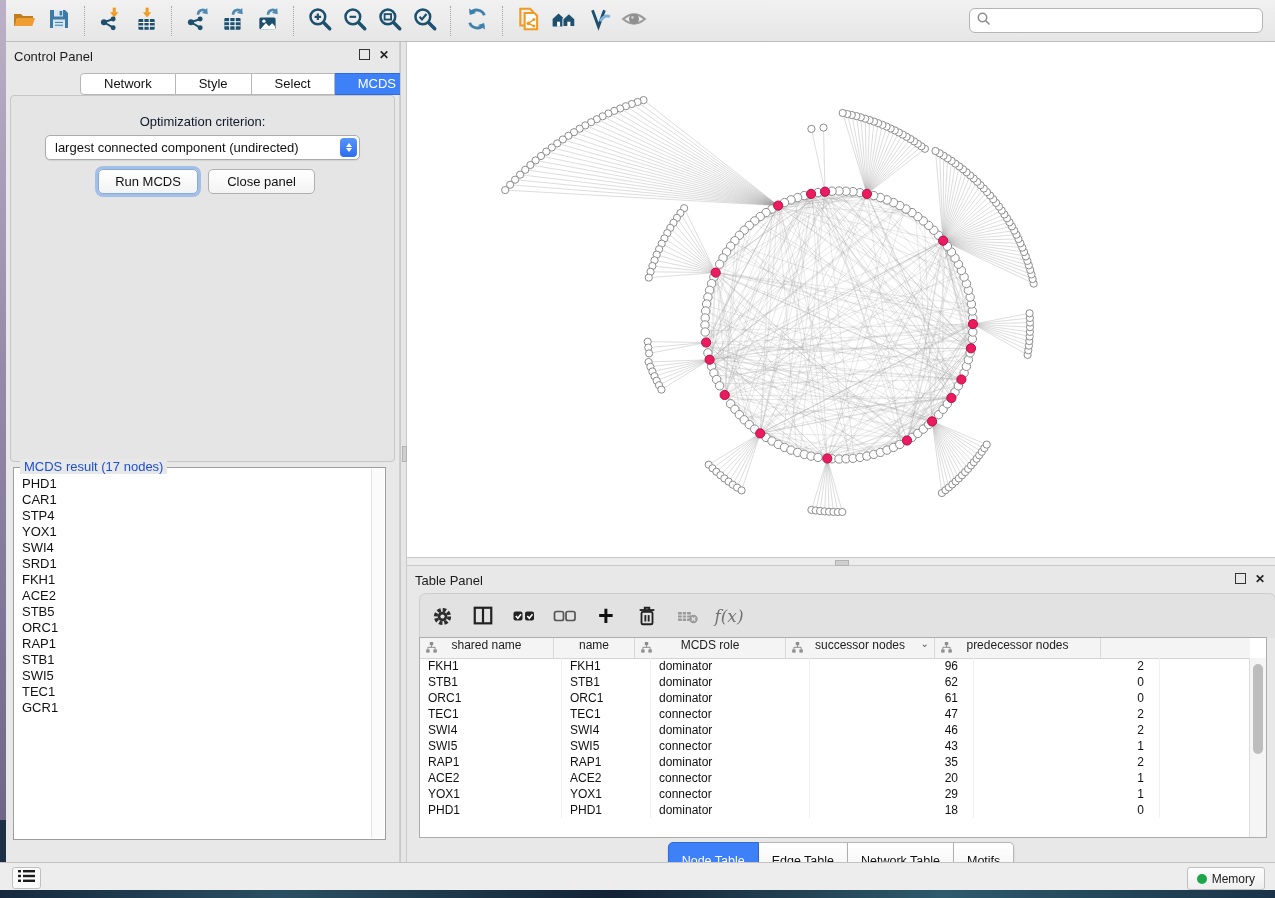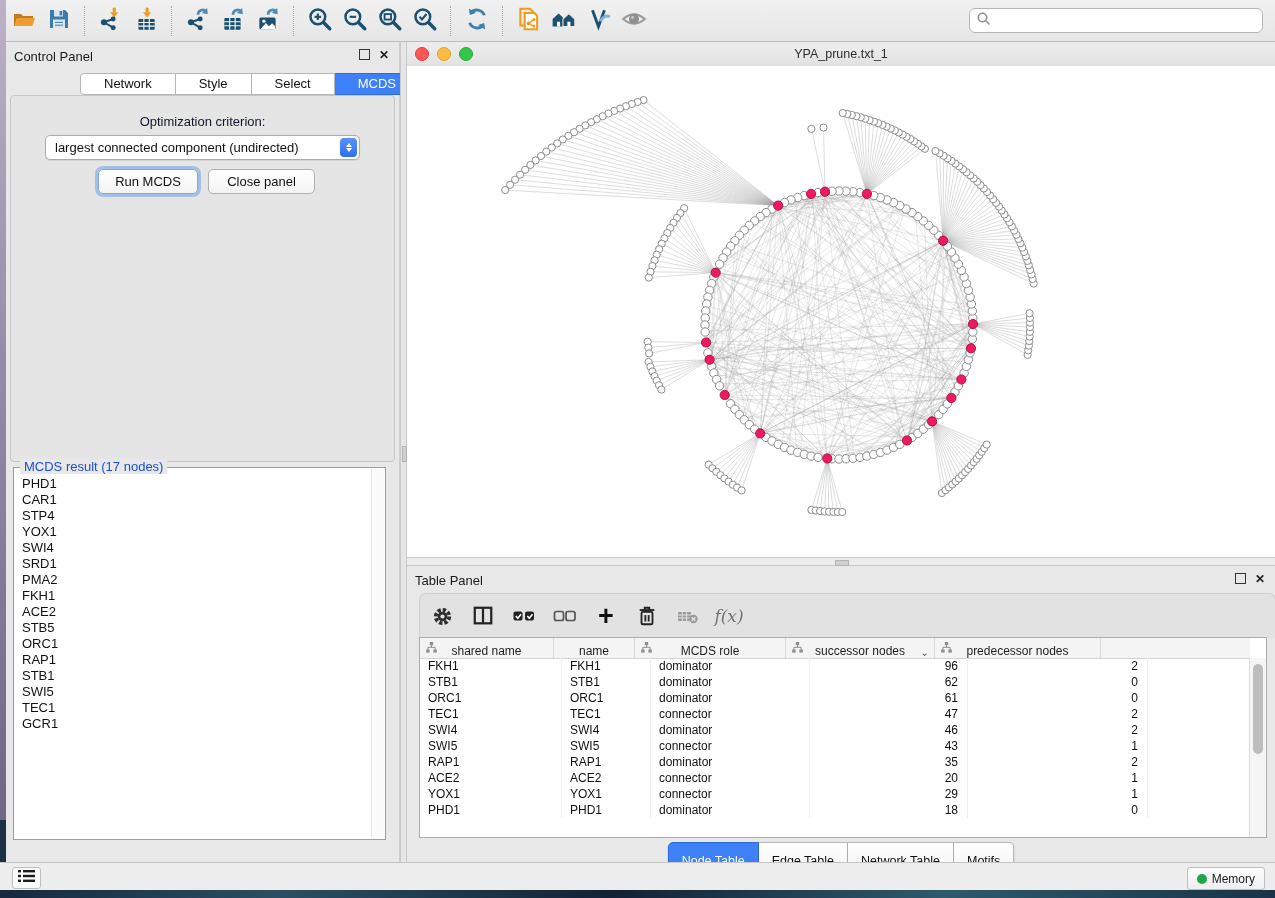--- a/index.html
+++ b/index.html
@@ -72,29 +72,29 @@
   #net-canvas{position:absolute;left:0;top:24px;width:868px;height:491px;background:#fff;overflow:hidden;}
 
   
   #table-panel{left:407px;top:566px;width:868px;height:296px;background:#e8e8e8;}
   #tp-toolbar{position:absolute;left:12px;top:27px;width:845px;height:44px;background:#e2e2e2;
               border:1px solid #cecece;border-bottom:none;border-radius:7px 7px 0 0;display:flex;align-items:center;padding-left:10px;gap:17px;}
   .tpi{width:24px;height:24px;display:flex;align-items:center;justify-content:center;}
   .fx{font-family:"DejaVu Serif",serif;font-style:italic;font-size:17px;color:#737373;}
   #node-table{position:absolute;left:12px;top:71px;width:846px;height:199px;background:#fff;border:1px solid #adadad;}
   #node-table-header{position:absolute;left:0;top:0;right:16px;height:20px;background:#f4f4f4;border-bottom:1px solid #d4d4d4;display:flex;}
-  .hcell{position:relative;height:20px;border-right:1px solid #d9d9d9;display:flex;align-items:flex-end;justify-content:center;
+  .hcell{position:relative;height:20px;border-right:1px solid #d9d9d9;display:flex;align-items:flex-start;justify-content:center;
          font-size:12px;color:#1d1d1d;}
   .hcell .tree{position:absolute;left:6px;top:4px;}
   .hcell .chev{position:absolute;right:5px;font-size:10px;color:#555;}
   #node-table-body{position:absolute;left:0;top:20px;right:16px;bottom:0;overflow:hidden;}
   .trow{display:flex;height:16px;line-height:16px;font-size:12px;color:#111;}
   .tcell{border-right:1px solid #f0f0f0;white-space:nowrap;overflow:hidden;}
   .tcell.l{padding-left:8px;}
-  .tcell.r{text-align:right;padding-right:9px;}
+  .tcell.r{text-align:right;padding-right:15px;}
   #table-vscroll{position:absolute;right:0;top:20px;width:16px;bottom:0;background:#f5f5f5;border-left:1px solid #dcdcdc;}
   #table-vscroll .thumb{position:absolute;left:3px;top:6px;width:10px;height:90px;background:#bdbdbd;border-radius:5px;}
   #table-tabs{position:absolute;left:0;top:276px;width:100%;display:flex;justify-content:center;}
   .ttab{height:20px;line-height:20px;padding:8px 13px;font-size:12.5px;background:linear-gradient(#fff,#f2f2f2);
         border:1px solid #b7b7b7;border-left-width:0;color:#111;box-shadow:0 1px 2px rgba(0,0,0,.15);}
   .ttab:first-child{border-left-width:1px;border-radius:5px 0 0 5px;}
   .ttab:last-child{border-radius:0 5px 5px 0;}
   .ttab.sel{background:#3e80f7;border-color:#2f6bdc;color:#fff;}
 
   
@@ -282,49 +282,40 @@
     <div id="closepanel-btn" class="btn">Close panel</div>
   </div>
   <div id="mcds-group">
     <div id="mcds-list">
         <div class="mcds-item">PHD1</div>
         <div class="mcds-item">CAR1</div>
         <div class="mcds-item">STP4</div>
         <div class="mcds-item">YOX1</div>
         <div class="mcds-item">SWI4</div>
         <div class="mcds-item">SRD1</div>
-        <div class="mcds-item">PMA2</div>
         <div class="mcds-item">FKH1</div>
         <div class="mcds-item">ACE2</div>
         <div class="mcds-item">STB5</div>
         <div class="mcds-item">ORC1</div>
         <div class="mcds-item">RAP1</div>
         <div class="mcds-item">STB1</div>
         <div class="mcds-item">SWI5</div>
         <div class="mcds-item">TEC1</div>
         <div class="mcds-item">GCR1</div>
       </div>
     <div id="mcds-scroll"></div>
   </div>
   <div id="mcds-legend">MCDS result (17 nodes)</div>
 </div>
 
 <div id="v-split" class="abs">
     <div class="handle"></div>
   </div>
 
 <div id="network-window" class="abs">
-  <div id="net-titlebar">
-    <div id="net-title">YPA_prune.txt_1</div>
-    <div class="traffic">
-      <span class="light" style="background:#fc5753;border:1px solid #df3e38;"></span>
-      <span class="light" style="background:#fdbc40;border:1px solid #de9f34;"></span>
-      <span class="light" style="background:#33c748;border:1px solid #27aa35;"></span>
-    </div>
-  </div>
   <div id="net-canvas"><svg width="868" height="491" viewBox="0 0 868 491">
         <g stroke="#979797" stroke-opacity="0.35" stroke-width="0.6">
           <line x1="371.2" y1="139.6" x2="565.6" y2="249.2"></line>
           <line x1="371.2" y1="139.6" x2="556.0" y2="208.1"></line>
           <line x1="371.2" y1="139.6" x2="564.6" y2="278.4"></line>
           <line x1="371.2" y1="139.6" x2="389.8" y2="386.2"></line>
           <line x1="371.2" y1="139.6" x2="299.2" y2="277.0"></line>
           <line x1="371.2" y1="139.6" x2="320.9" y2="184.0"></line>
           <line x1="371.2" y1="139.6" x2="301.0" y2="230.8"></line>
           <line x1="371.2" y1="139.6" x2="440.5" y2="125.3"></line>

